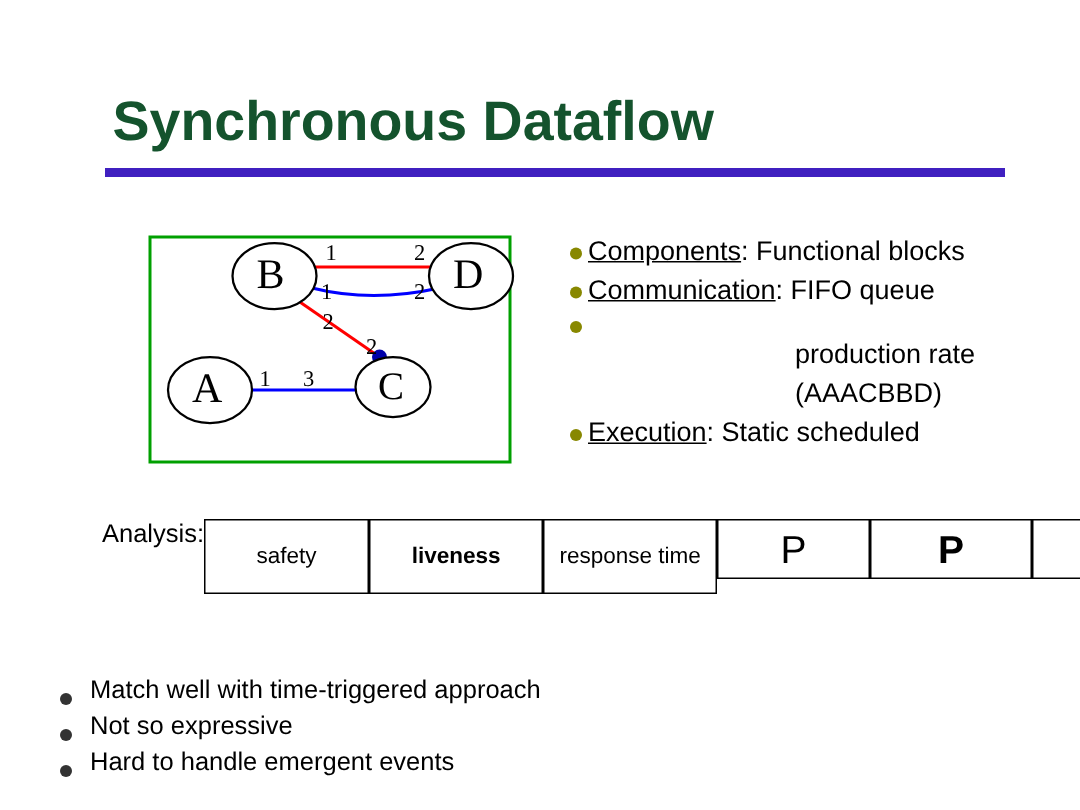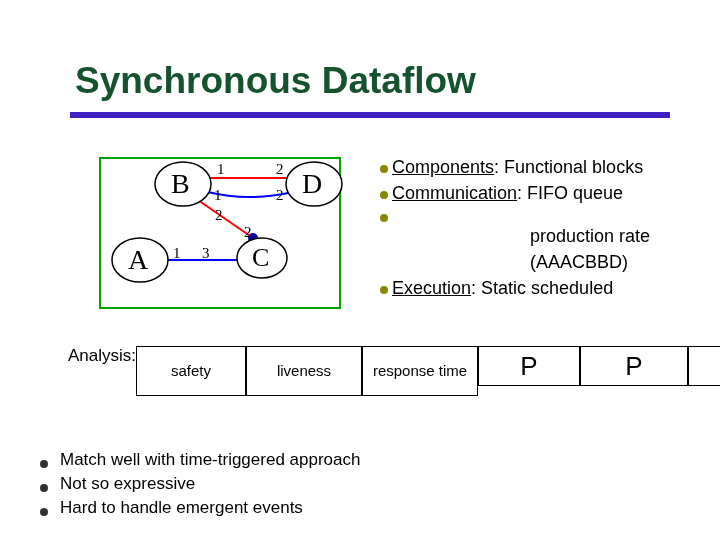--- a/index.html
+++ b/index.html
@@ -108,33 +108,33 @@
     height: 44px;
     padding: 2px 4px;
     line-height: 1.15;
   }
   .check-row .tcell {
     font-size: 26px;
     height: 38px;
     font-family: Arial, sans-serif;
   }
   .c1 { width: 100px; }
-  .c2 { width: 106px; }
+  .c2 { width: 106px; font-weight: bold; }
   .c3 { width: 106px; }
   .c4 { width: 106px; }
   .bottom-bullets {
     position: absolute;
     left: 40px;
     top: 450px;
     font-family: "Comic Sans MS", cursive, sans-serif;
     font-size: 17px;
   }
   .bottom-bullets .row {
     display: flex;
-    align-items: center;
+    align-items: flex-end;
     margin-bottom: 4px;
   }
 </style>
 </head>
 <body>
 
 <div class="slide">
 
   <div class="title">Synchronous Dataflow</div>
   <div class="title-underline"></div>

